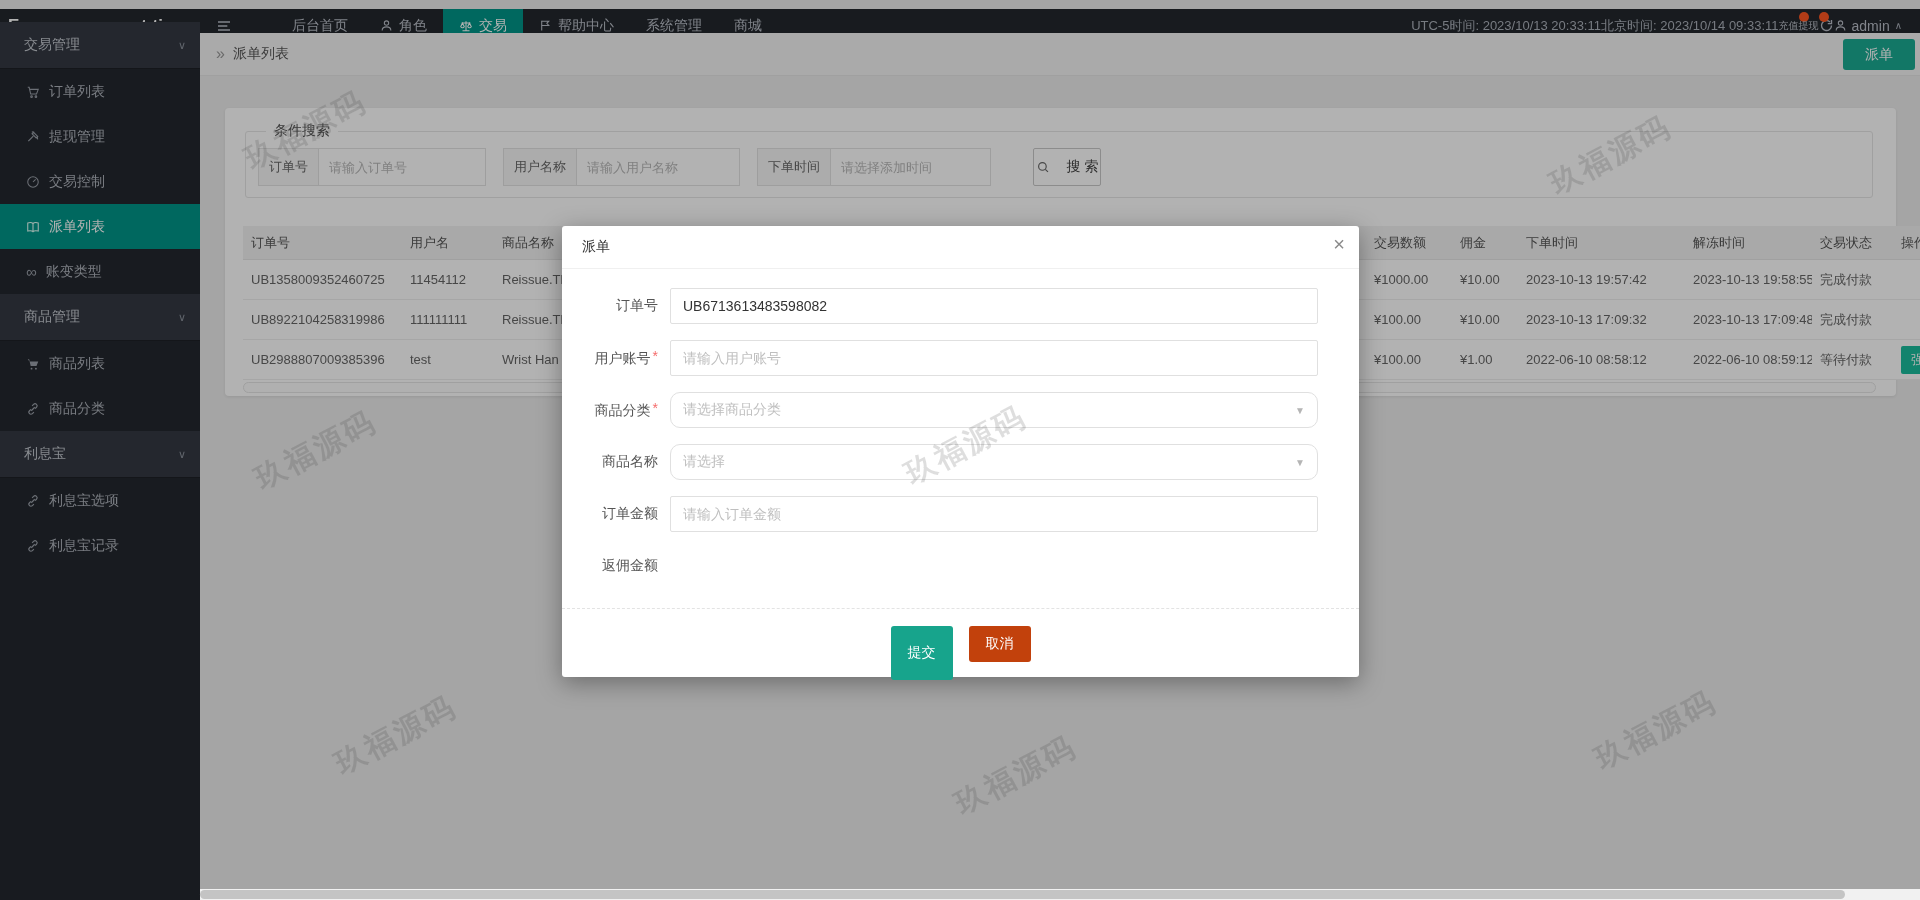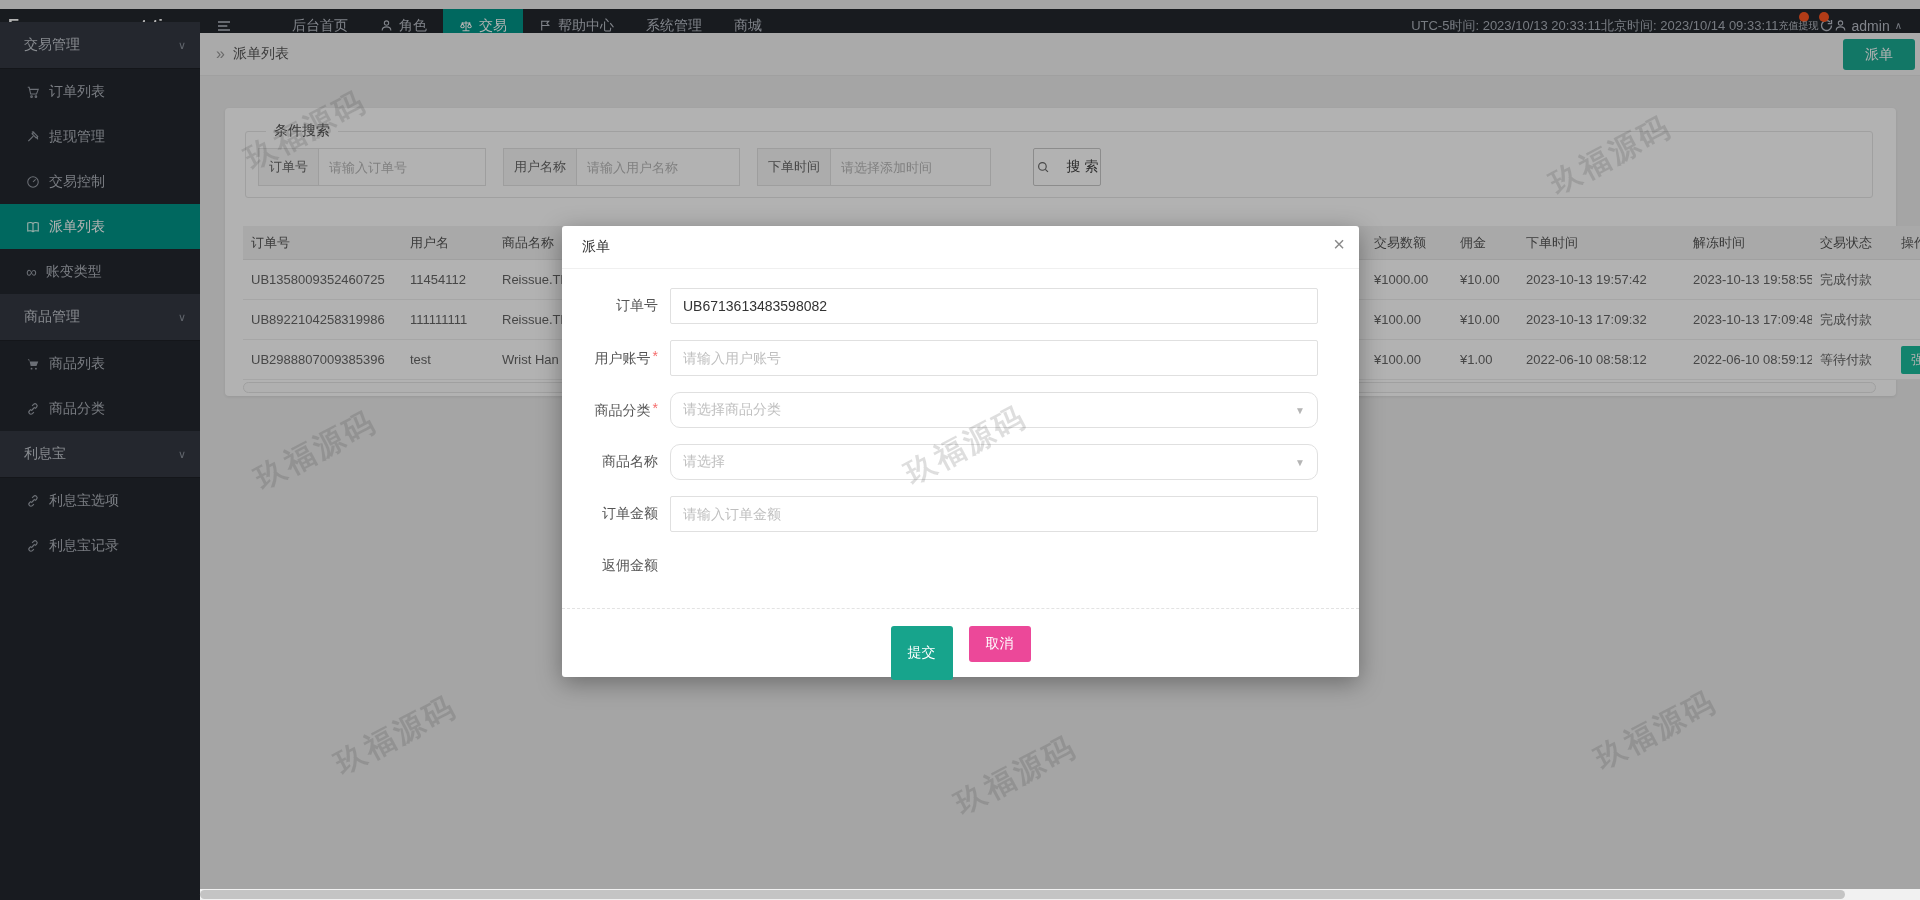--- a/index.html
+++ b/index.html
@@ -95,21 +95,21 @@
     padding:0 12px; font-size:14px; color:#333; outline:none; }
   .minput::placeholder { color:#bfbfbf; }
   .mselect { position:relative; width:648px; height:36px; border:1px solid #e0e0e0;
     border-radius:10px; display:flex; align-items:center; padding:0 12px; cursor:pointer; background:#fff; }
   .mselect .ph { color:#bfbfbf; font-size:14px; }
   .sel-arrow { position:absolute; right:12px; color:#b5b5b5; font-size:10px; }
   .modal-sep { position:absolute; left:0; right:0; top:382px; border-top:1px dashed #e3e3e3; }
   .modal-btns { position:absolute; left:0; right:0; top:400px; display:flex; justify-content:center; gap:16px; }
   .btn-submit { width:62px; height:54px; background:#17a48c; color:#fff; border:none;
     border-radius:3px; font-size:14px; cursor:pointer; }
-  .btn-cancel { width:62px; height:36px; background:#ec4899; color:#fff; border:none;
+  .btn-cancel { width:62px; height:36px; background:#c2410c; color:#fff; border:none;
     border-radius:3px; font-size:14px; cursor:pointer; }
   
   .wm { position:absolute; z-index:30; transform:rotate(-28deg); font-size:30px; font-weight:bold;
     color:rgba(50,50,50,.16); letter-spacing:3px; pointer-events:none; white-space:nowrap; }
   
   .hscroll-bottom { position:absolute; left:200px; right:0; bottom:0; height:11px;
     background:#f1f1f1; z-index:40; }
   .hscroll-thumb { position:absolute; left:0; top:1px; width:1645px; height:9px;
     background:#c4c4c4; border-radius:5px; }
 </style>

